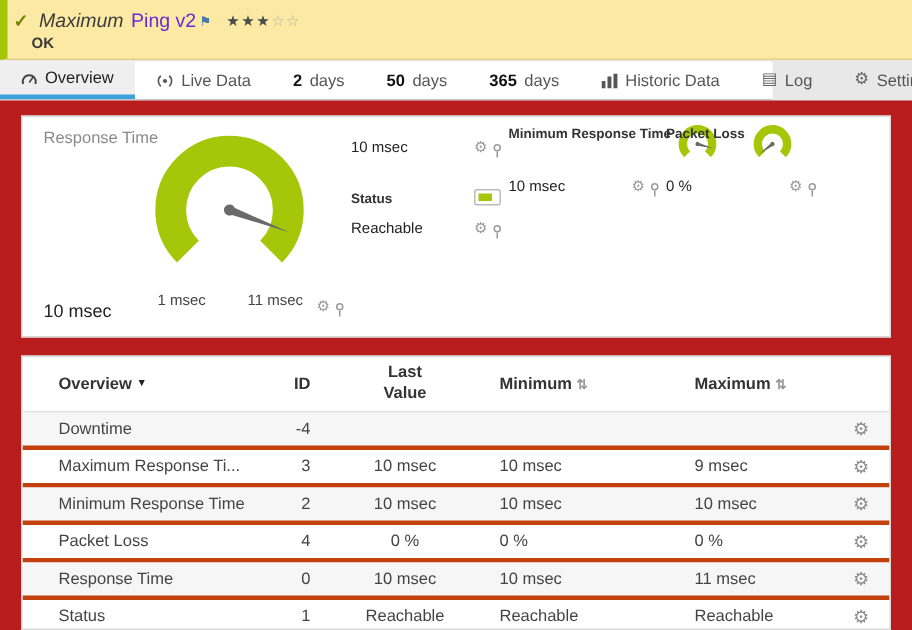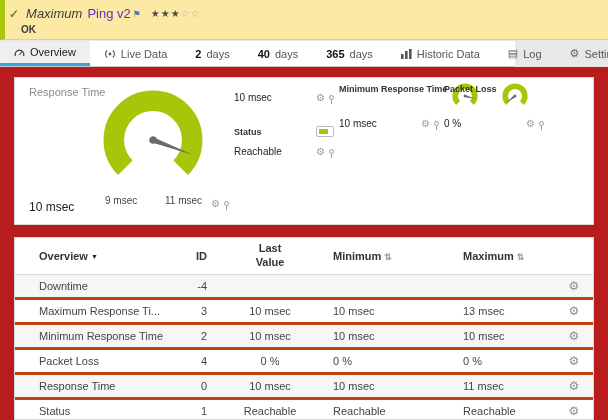--- a/index.html
+++ b/index.html
@@ -110,21 +110,21 @@
           <path d="M3.2 1.5 a4.6 4.6 0 0 0 0 7 M8.8 1.5 a4.6 4.6 0 0 1 0 7" stroke="#555" stroke-width="1.1" fill="none"></path>
         </svg>
     </span>
     <span>Live Data</span>
   </div>
   <div class="tab">
     <b>2</b>
     <span>days</span>
   </div>
   <div class="tab">
-    <b>40</b>
+    <b>50</b>
     <span>days</span>
   </div>
   <div class="tab">
     <b>365</b>
     <span>days</span>
   </div>
   <div class="tab">
     <span class="ticon">
       <svg width="11" height="10" viewBox="0 0 11 10">
           <rect x="0" y="5" width="2.6" height="5" fill="#555"></rect>
@@ -149,21 +149,21 @@
   <div class="panel gauge-panel">
     <div class="panel-title">Response Time</div>
 
     <svg class="big-gauge" width="112" height="112" viewBox="0 0 120 120">
       <path d="M30.3 89.7 A42 42 0 1 1 89.7 89.7" fill="none" stroke="#a6c709" stroke-width="22"></path>
       <g transform="rotate(110 60 60)">
         <polygon points="57,62 63,62 60.3,14" fill="#6a6a6a"></polygon>
         <circle cx="60" cy="60" r="4" fill="#6a6a6a"></circle>
       </g>
     </svg>
-    <div class="scale-min">9 msec</div>
+    <div class="scale-min">1 msec</div>
     <div class="scale-max">11 msec</div>
     <div class="big-value">10 msec</div>
     <div class="gp-icons tiny-icons">
       <span class="tiny-gear">⚙</span>
       <span class="pin"></span>
     </div>
 
     <div class="mini c1">
       <div class="mini-value-row">
         <span class="mini-value">10 msec</span>
@@ -245,21 +245,21 @@
       <div class="c-last"></div>
       <div class="c-min"></div>
       <div class="c-max"></div>
       <div class="c-gear"><span class="rowgear">⚙</span></div>
     </div>
     <div class="trow drow">
       <div class="c-channel">Maximum Response Ti...</div>
       <div class="c-id">3</div>
       <div class="c-last">10 msec</div>
       <div class="c-min">10 msec</div>
-      <div class="c-max">13 msec</div>
+      <div class="c-max">9 msec</div>
       <div class="c-gear"><span class="rowgear">⚙</span></div>
     </div>
     <div class="trow drow">
       <div class="c-channel">Minimum Response Time</div>
       <div class="c-id">2</div>
       <div class="c-last">10 msec</div>
       <div class="c-min">10 msec</div>
       <div class="c-max">10 msec</div>
       <div class="c-gear"><span class="rowgear">⚙</span></div>
     </div>

